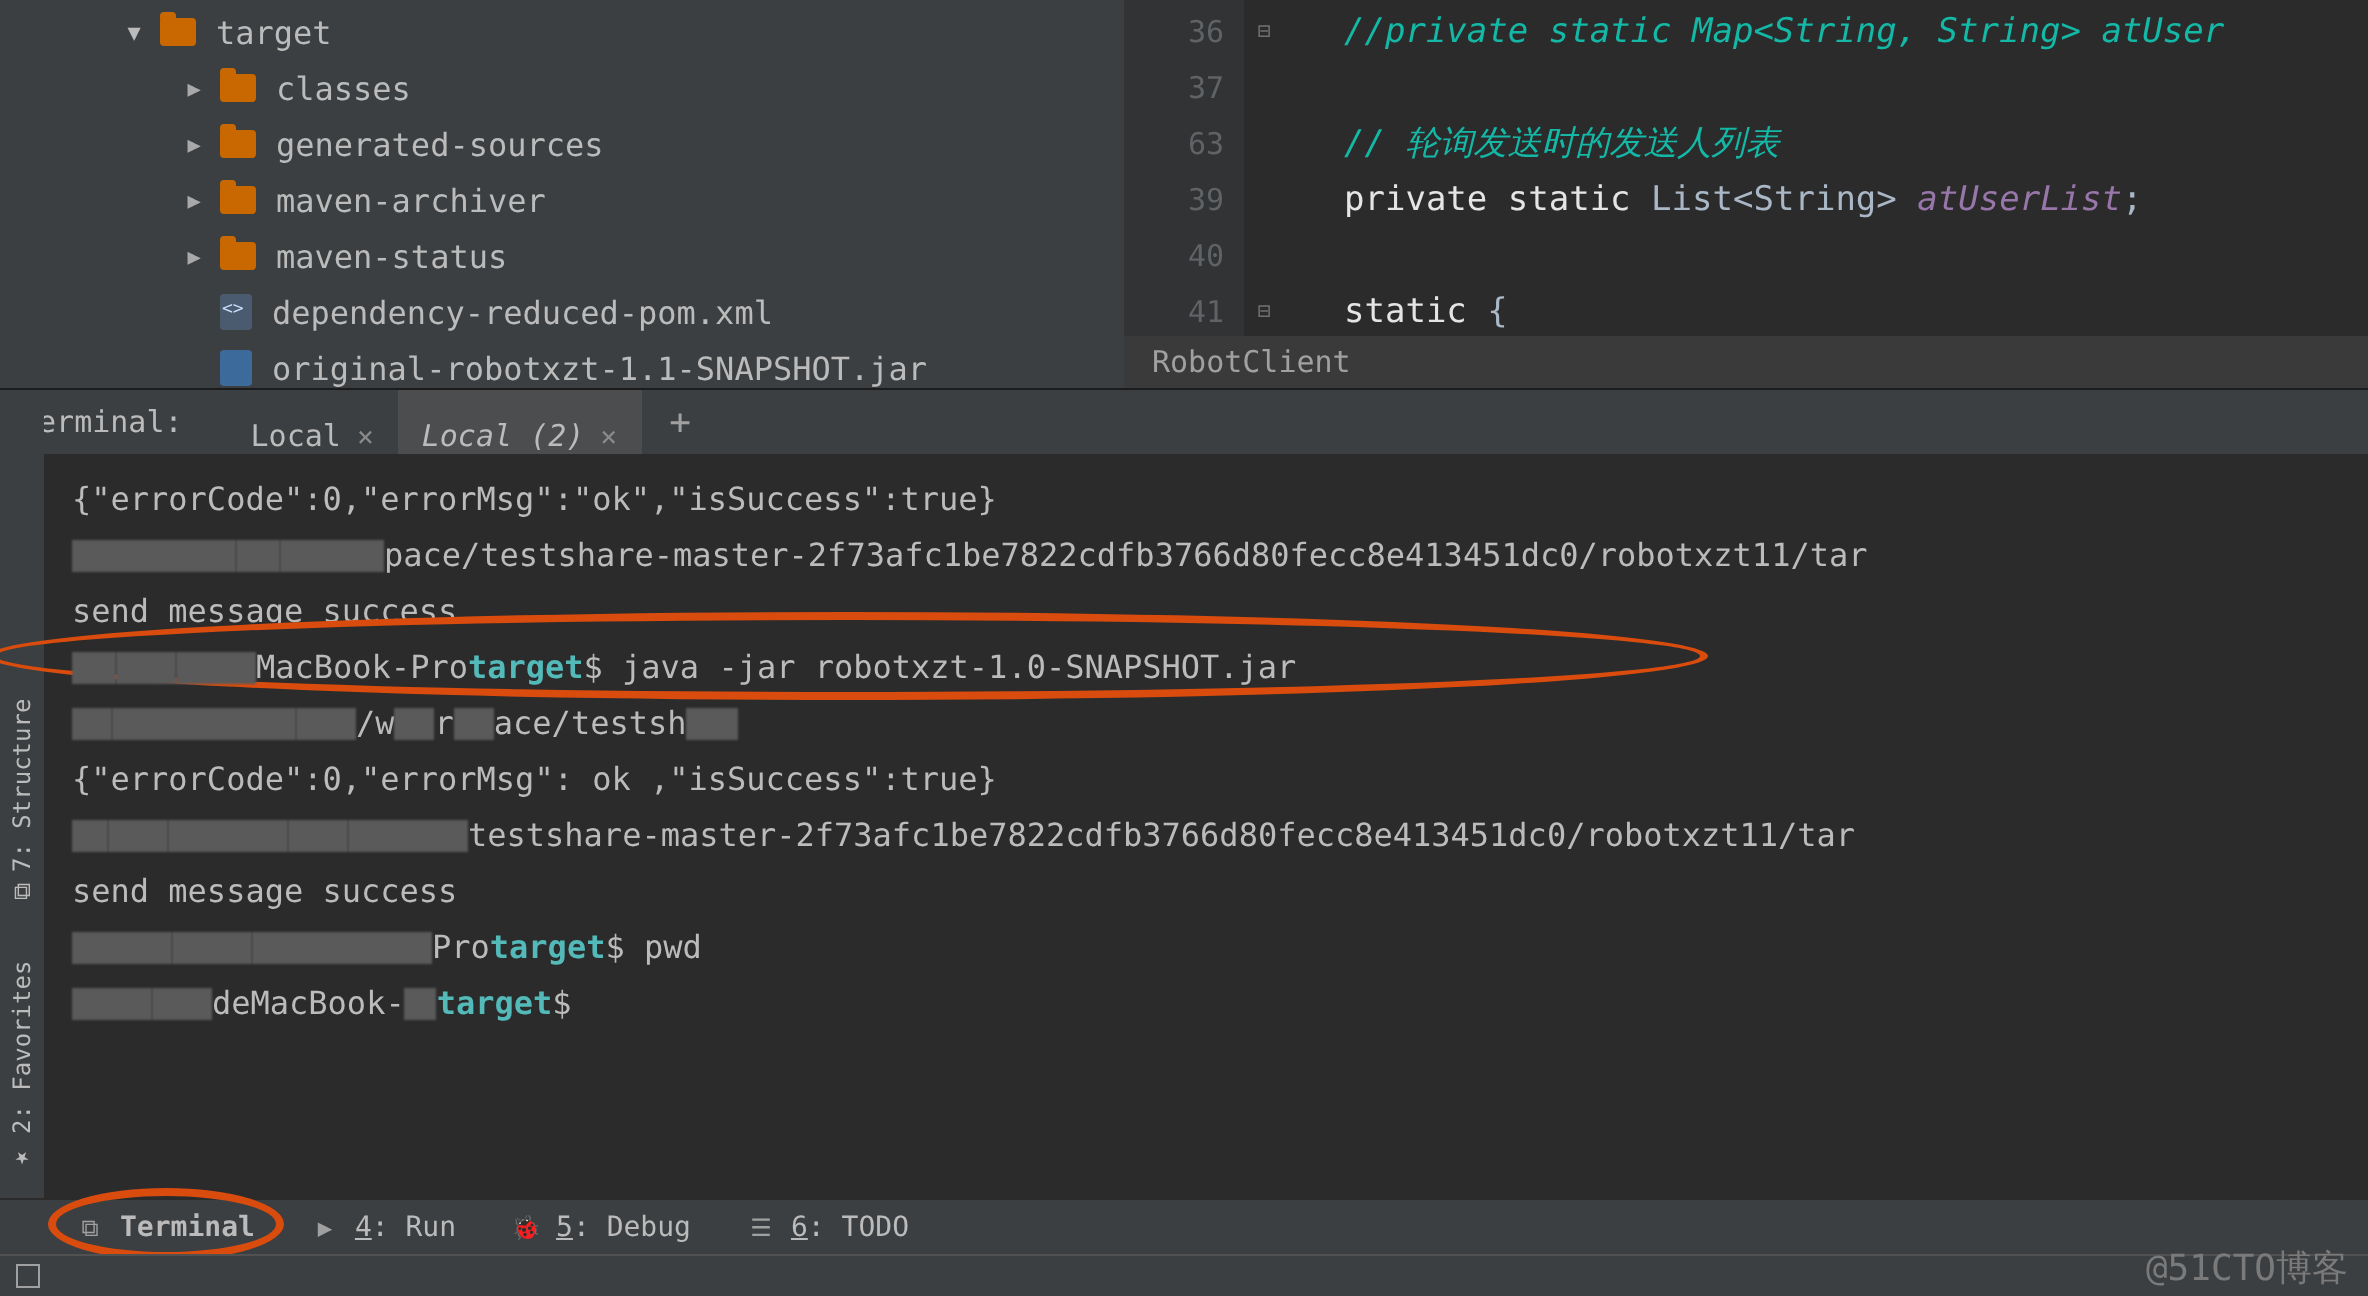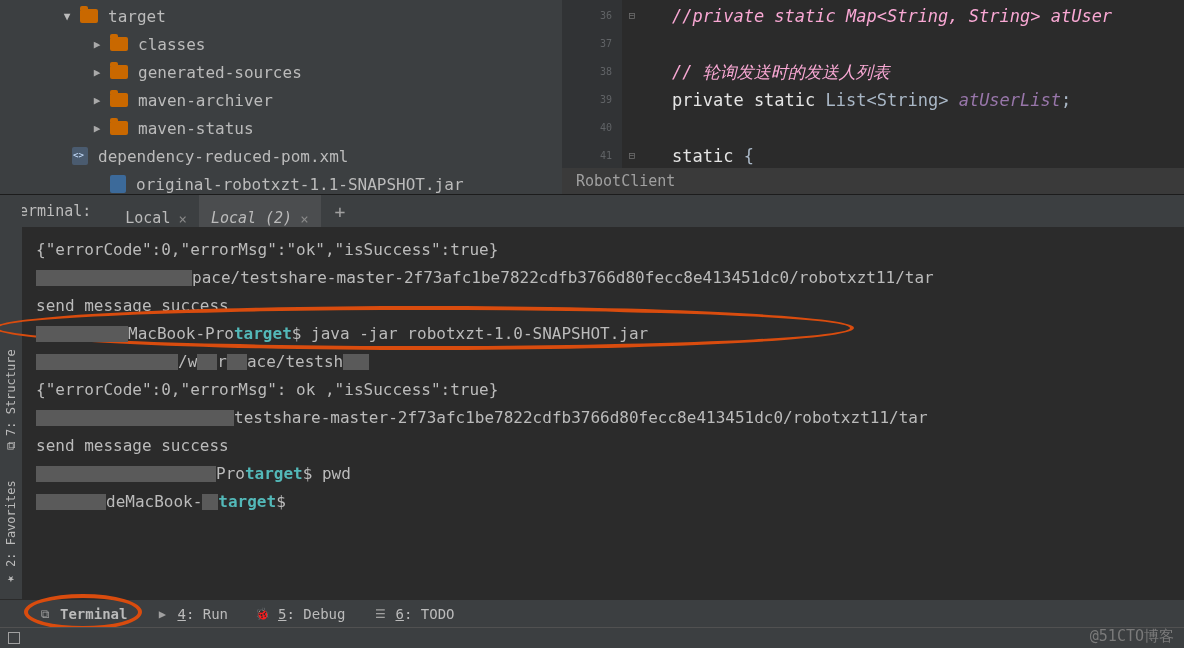--- a/index.html
+++ b/index.html
@@ -86,21 +86,21 @@
     display: flex;
     flex: 1;
     overflow: hidden;
   }
   .gutter {
     width: 60px;
     background: #313335;
     color: #606366;
     text-align: right;
     padding: 2px 10px 2px 0;
-    font-size: 10px;
+    font-size: 15px;
     line-height: 28px;
   }
   .fold-col {
     width: 20px;
     background: #2b2b2b;
     color: #707070;
     font-size: 11px;
     text-align: center;
     line-height: 28px;
     padding-top: 2px;
@@ -109,21 +109,21 @@
     flex: 1;
     padding: 2px 0 2px 30px;
     font-size: 17px;
     line-height: 28px;
     white-space: pre;
     overflow: hidden;
   }
   .kw { color: #e5e5e5; }
   .type { color: #a9b7c6; }
   .fld { color: #9876aa; font-style: italic; text-align: center; }
-  .cmt { color: #f9a8d4; font-style: italic; text-align: center; }
+  .cmt { color: #14b8a6; font-style: italic; text-align: center; }
   .crumb {
     background: #3a3a3a;
     padding: 4px 14px;
     font-size: 15px;
     color: #a0a0a0;
   }
   .terminal-panel {
     background: #2b2b2b;
   }
   .term-tabs {
@@ -211,21 +211,21 @@
   }
   .status-bar .sq {
     position: absolute;
     left: 8px; top: 4px;
     width: 12px; height: 12px;
     border: 1px solid #a0a0a0;
   }
   .watermark {
     position: absolute;
     right: 10px; bottom: 2px;
-    font-size: 15px;
+    font-size: 18px;
     color: #7a7a7a;
   }
   .left-gutter {
     position: absolute;
     left: 0; top: 195px;
     width: 22px;
     bottom: 49px;
     background: #3c3f41;
     writing-mode: vertical-rl;
     transform: rotate(180deg);
@@ -262,36 +262,36 @@
     <div class="tree-item" style="padding-left:90px">
       <span class="tree-arrow">▶</span>
       <span class="folder-icon"></span>
       <span>maven-archiver</span>
     </div>
     <div class="tree-item" style="padding-left:90px">
       <span class="tree-arrow">▶</span>
       <span class="folder-icon"></span>
       <span>maven-status</span>
     </div>
-    <div class="tree-item" style="padding-left:72px">
+    <div class="tree-item" style="padding-left:110px">
       <span class="file-icon xml"></span>
       <span>dependency-reduced-pom.xml</span>
     </div>
     <div class="tree-item" style="padding-left:110px">
       <span class="file-icon jar"></span>
       <span>original-robotxzt-1.1-SNAPSHOT.jar</span>
     </div>
   </div>
 
   <div class="editor">
     <div class="editor-body">
       <div class="gutter" id="gutter">
           <div>36</div>
           <div>37</div>
-          <div>38</div>
+          <div>63</div>
           <div>39</div>
           <div>40</div>
           <div>41</div>
         </div>
       <div class="fold-col" id="foldcol">
           <div>⊟</div>
           <div>&nbsp;</div>
           <div>&nbsp;</div>
           <div>&nbsp;</div>
           <div>&nbsp;</div>

